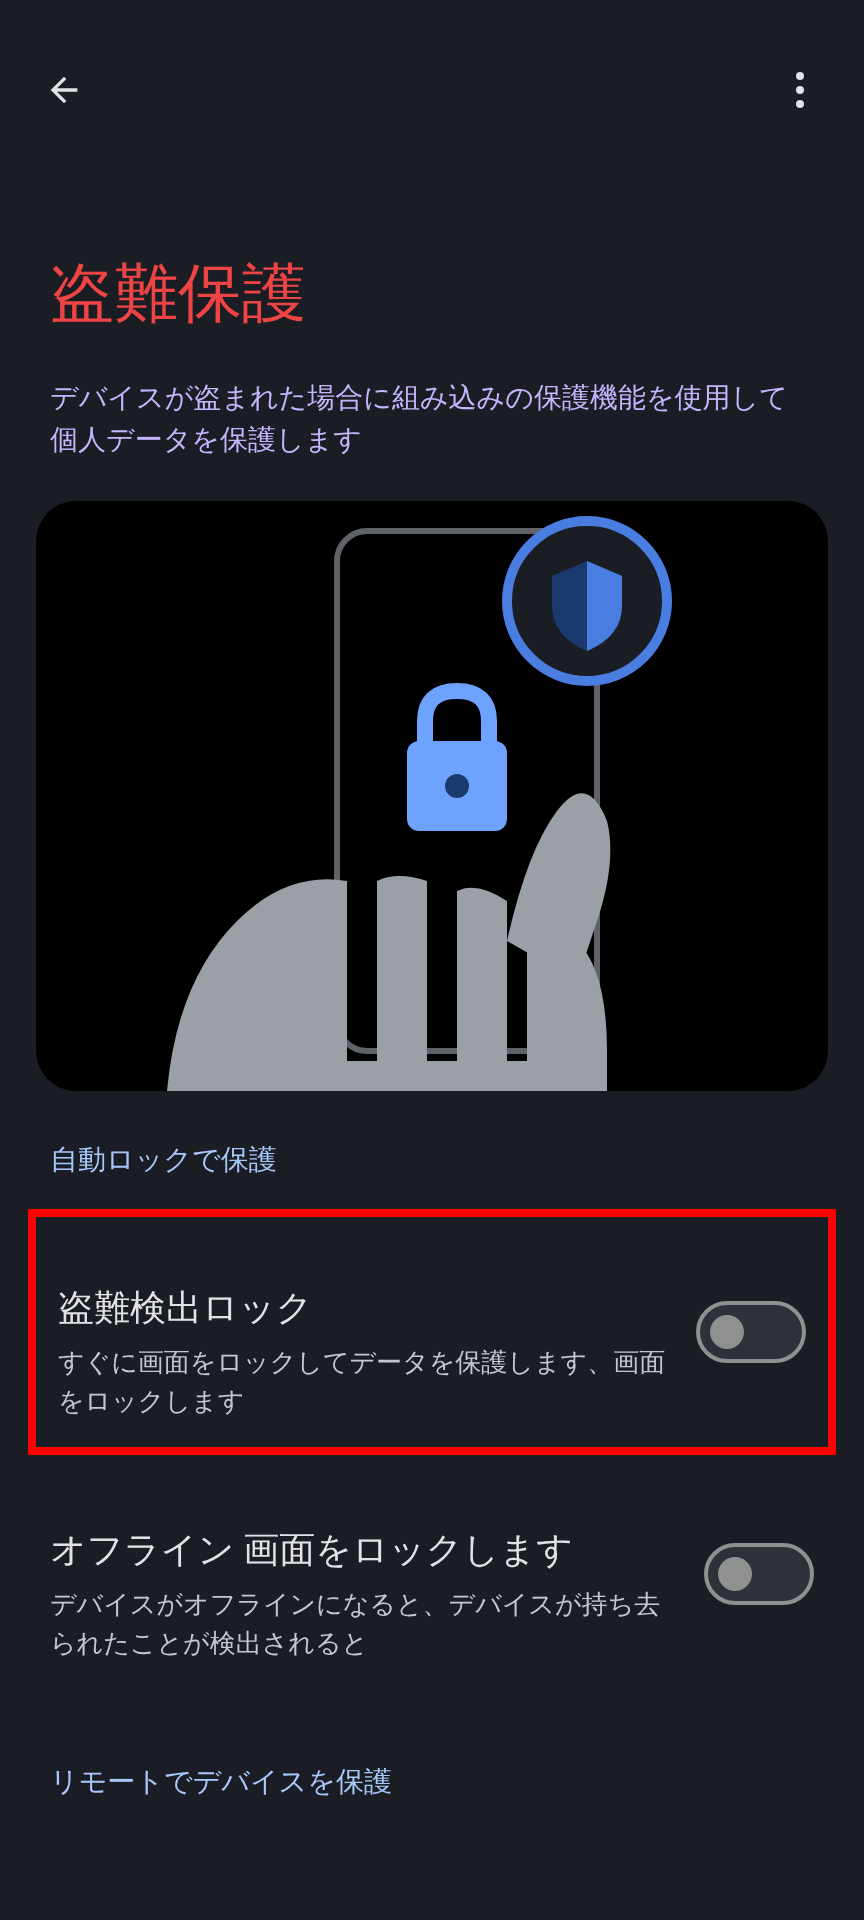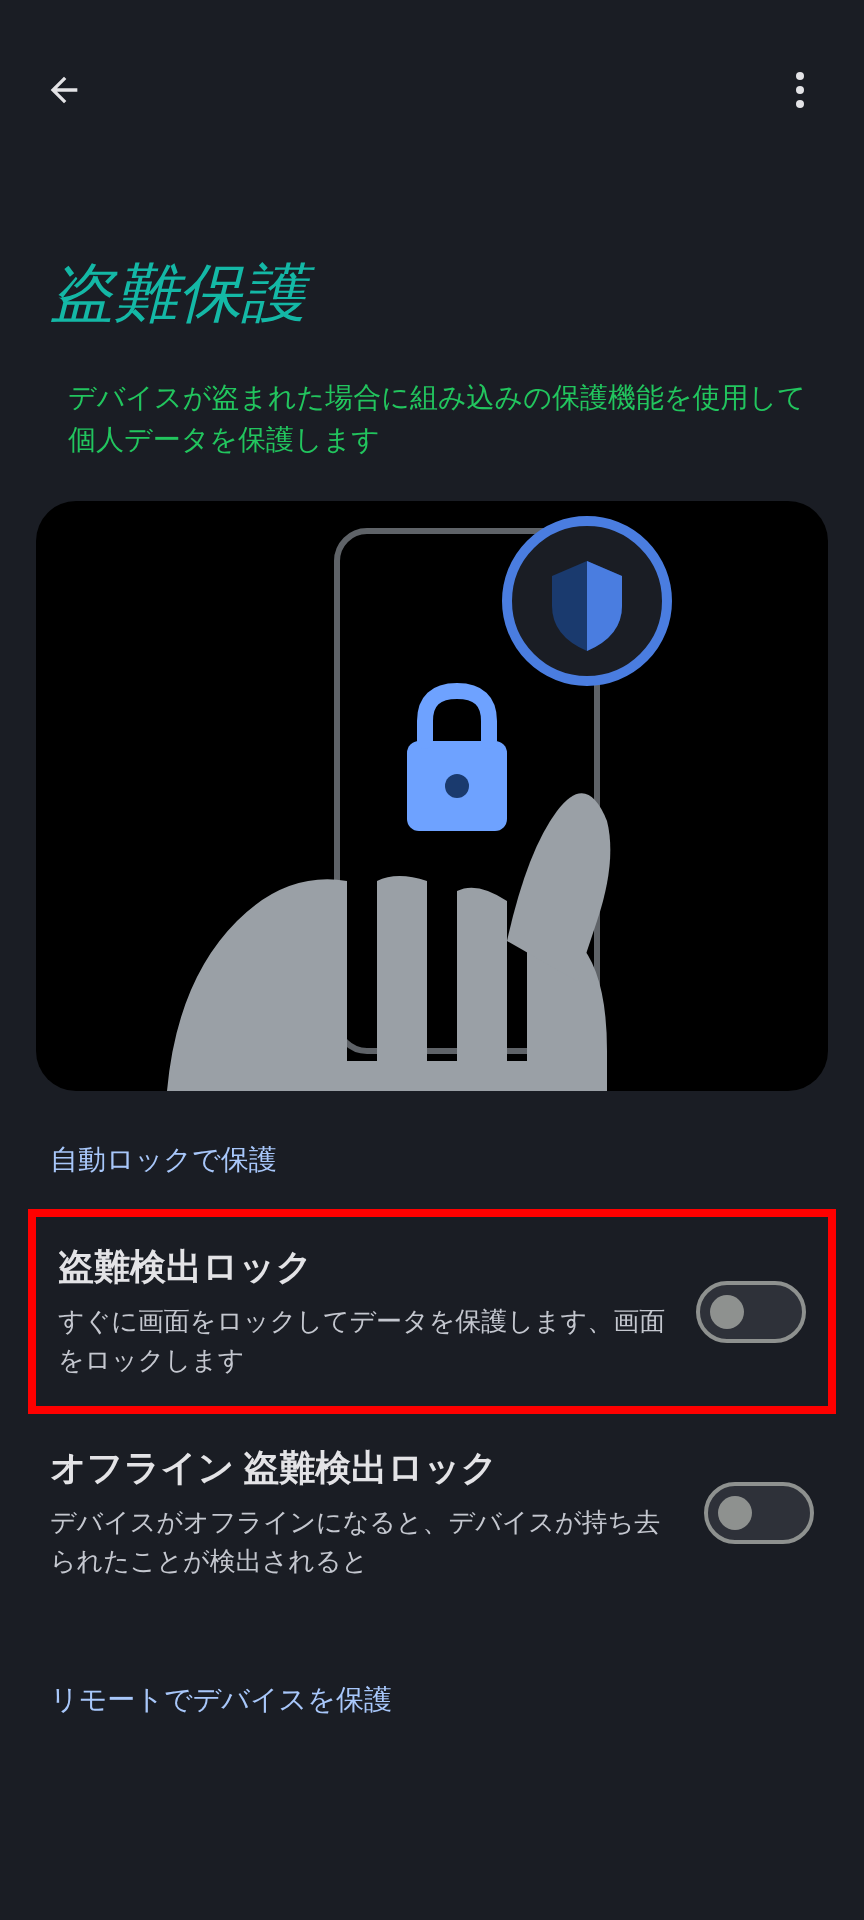--- a/index.html
+++ b/index.html
@@ -45,28 +45,27 @@
     }
     .dots span {
       width: 8px;
       height: 8px;
       background: #e3e3e6;
       border-radius: 50%;
     }
     .page-title {
       font-size: 64px;
       font-weight: 400;
-      color: #14b8a6;
+      color: #ef4444;
       padding: 70px 50px 40px 50px;
-      font-style: italic;
     }
     .page-subtitle {
       font-size: 28px;
-      color: #22c55e;
-      padding: 0 50px 40px 68px;
+      color: #c4b5fd;
+      padding: 0 50px 40px 50px;
       line-height: 1.5;
     }
     .illustration {
       margin: 0 36px 50px 36px;
       height: 590px;
       background: #000000;
       border-radius: 40px;
       position: relative;
       overflow: hidden;
     }
@@ -89,21 +88,22 @@
       padding: 26px 22px;
     }
     .setting-text {
       flex: 1;
       padding-right: 20px;
     }
     .setting-title {
       font-size: 36px;
       color: #e3e3e6;
       margin-bottom: 10px;
-      font-weight: 700;
+      font-weight: 400;
+      margin-top: 41px;
     }
     .setting-description {
       font-size: 26px;
       color: #c4c7cf;
       line-height: 1.5;
     }
     .toggle {
       width: 110px;
       height: 62px;
       background: #2e3139;
@@ -175,21 +175,21 @@
     <div class="setting-title">盗難検出ロック</div>
     <div class="setting-description">すぐに画面をロックしてデータを保護します、画面をロックします</div>
   </div>
   <div class="toggle">
     <div class="toggle-knob"></div>
   </div>
 </div>
 
 <div class="setting-row">
   <div class="setting-text">
-    <div class="setting-title">オフライン 盗難検出ロック</div>
+    <div class="setting-title">オフライン 画面をロックします</div>
     <div class="setting-description">デバイスがオフラインになると、デバイスが持ち去られたことが検出されると</div>
   </div>
   <div class="toggle">
     <div class="toggle-knob"></div>
   </div>
 </div>
 
 <div class="section-label section-label-2">リモートでデバイスを保護</div>
 
 </body></html>

